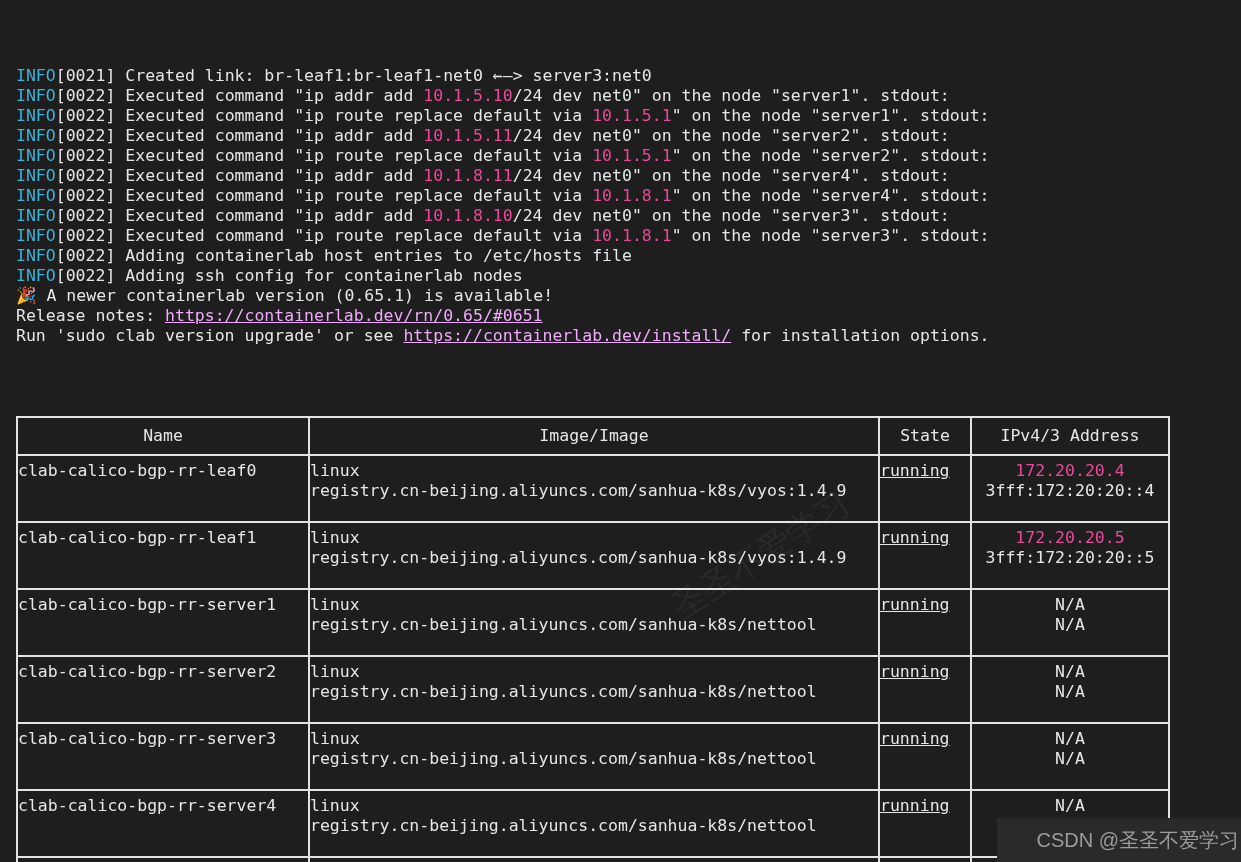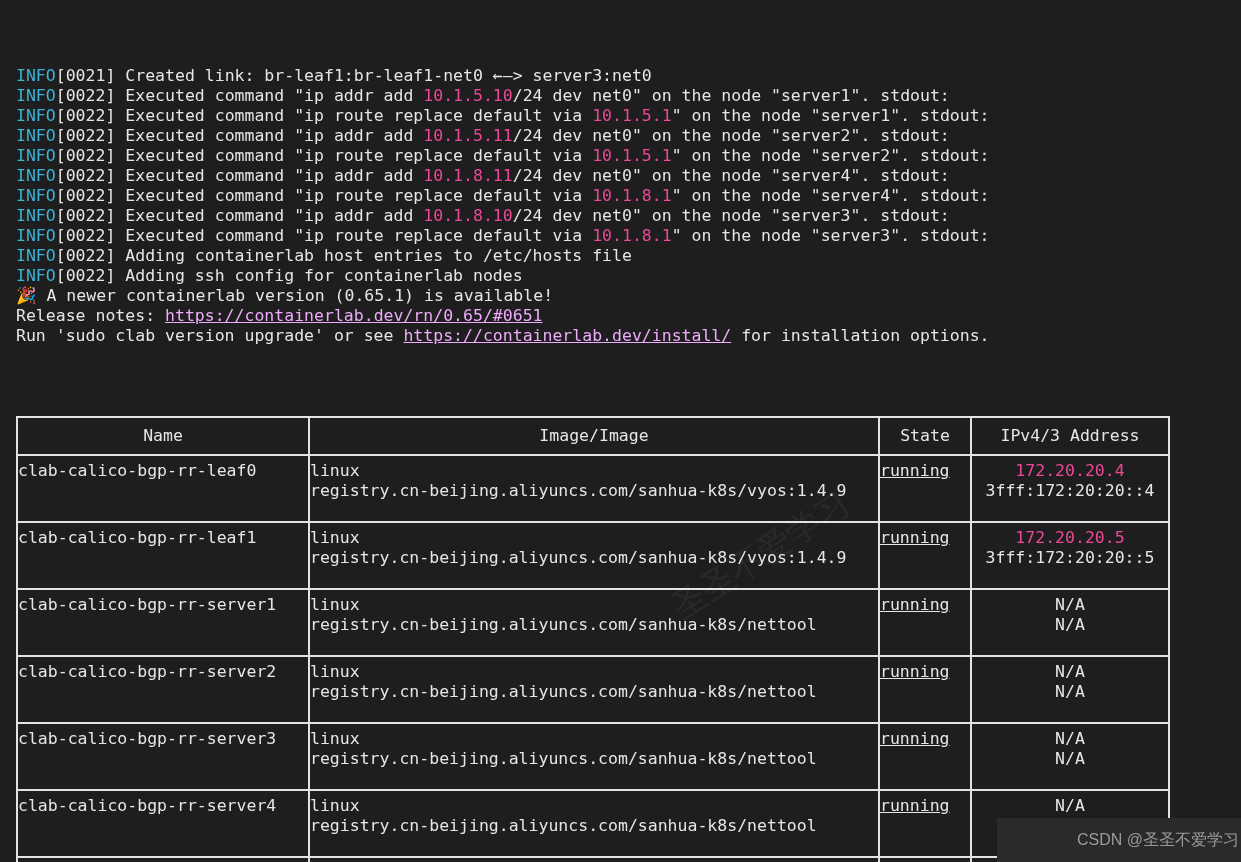--- a/index.html
+++ b/index.html
@@ -55,21 +55,21 @@
     pointer-events:none;
   }
   .csdn-strip{
     position:absolute;right:0;bottom:0;
     width:252px;height:44px;
     background:#2a2a2b;
   }
   .csdn-wm{
     position:absolute;right:10px;bottom:9px;
     font-family:"Liberation Sans",sans-serif;
-    font-size:16px;line-height:26px;
+    font-size:20px;line-height:26px;
     color:#9b9b9b;
     white-space:nowrap;
   }
 </style>
 </head>
 <body>
 
 <div class="screen">
 
   <div class="log"><div class="line"><span class="c-cyan">INFO</span><span class="c-fg">[0021] Created link: br-leaf1:br-leaf1-net0 ←—&gt; server3:net0</span></div><div class="line"><span class="c-cyan">INFO</span><span class="c-fg">[0022] Executed command "ip addr add </span><span class="c-magenta">10.1.5.10</span><span class="c-fg">/24 dev net0" on the node "server1". stdout:</span></div><div class="line"><span class="c-cyan">INFO</span><span class="c-fg">[0022] Executed command "ip route replace default via </span><span class="c-magenta">10.1.5.1</span><span class="c-fg">" on the node "server1". stdout:</span></div><div class="line"><span class="c-cyan">INFO</span><span class="c-fg">[0022] Executed command "ip addr add </span><span class="c-magenta">10.1.5.11</span><span class="c-fg">/24 dev net0" on the node "server2". stdout:</span></div><div class="line"><span class="c-cyan">INFO</span><span class="c-fg">[0022] Executed command "ip route replace default via </span><span class="c-magenta">10.1.5.1</span><span class="c-fg">" on the node "server2". stdout:</span></div><div class="line"><span class="c-cyan">INFO</span><span class="c-fg">[0022] Executed command "ip addr add </span><span class="c-magenta">10.1.8.11</span><span class="c-fg">/24 dev net0" on the node "server4". stdout:</span></div><div class="line"><span class="c-cyan">INFO</span><span class="c-fg">[0022] Executed command "ip route replace default via </span><span class="c-magenta">10.1.8.1</span><span class="c-fg">" on the node "server4". stdout:</span></div><div class="line"><span class="c-cyan">INFO</span><span class="c-fg">[0022] Executed command "ip addr add </span><span class="c-magenta">10.1.8.10</span><span class="c-fg">/24 dev net0" on the node "server3". stdout:</span></div><div class="line"><span class="c-cyan">INFO</span><span class="c-fg">[0022] Executed command "ip route replace default via </span><span class="c-magenta">10.1.8.1</span><span class="c-fg">" on the node "server3". stdout:</span></div><div class="line"><span class="c-cyan">INFO</span><span class="c-fg">[0022] Adding containerlab host entries to /etc/hosts file</span></div><div class="line"><span class="c-cyan">INFO</span><span class="c-fg">[0022] Adding ssh config for containerlab nodes</span></div><div class="line"><span class="c-fg">🎉 A newer containerlab version (0.65.1) is available!</span></div><div class="line"><span class="c-fg">Release notes: </span><span class="c-link">https://containerlab.dev/rn/0.65/#0651</span></div><div class="line"><span class="c-fg">Run 'sudo clab version upgrade' or see </span><span class="c-link">https://containerlab.dev/install/</span><span class="c-fg"> for installation options.</span></div></div>

